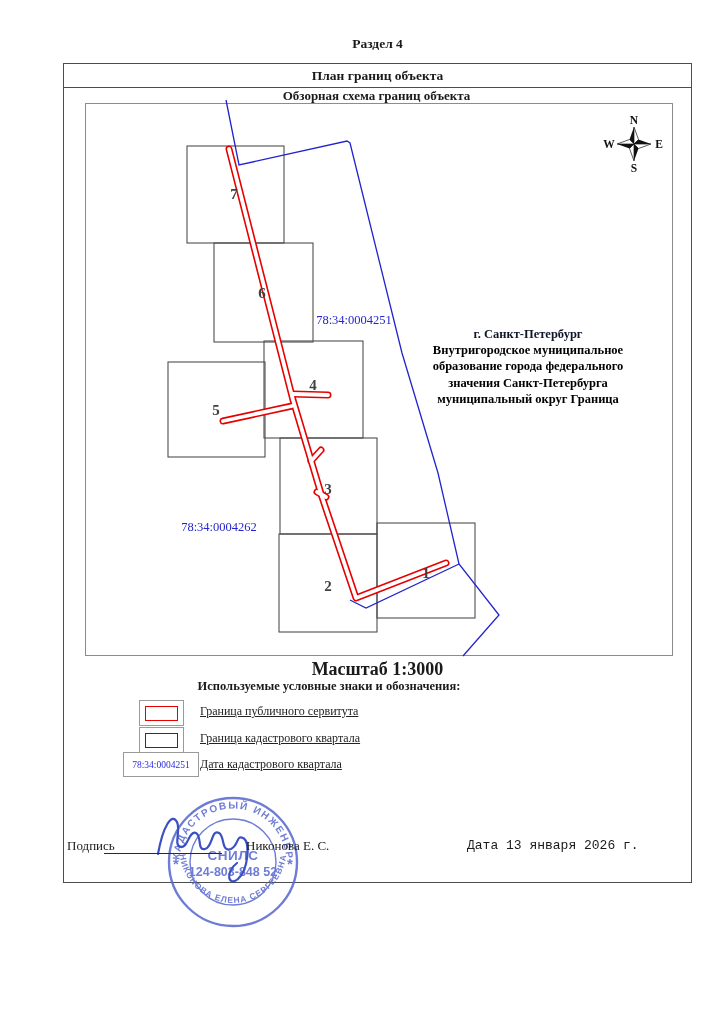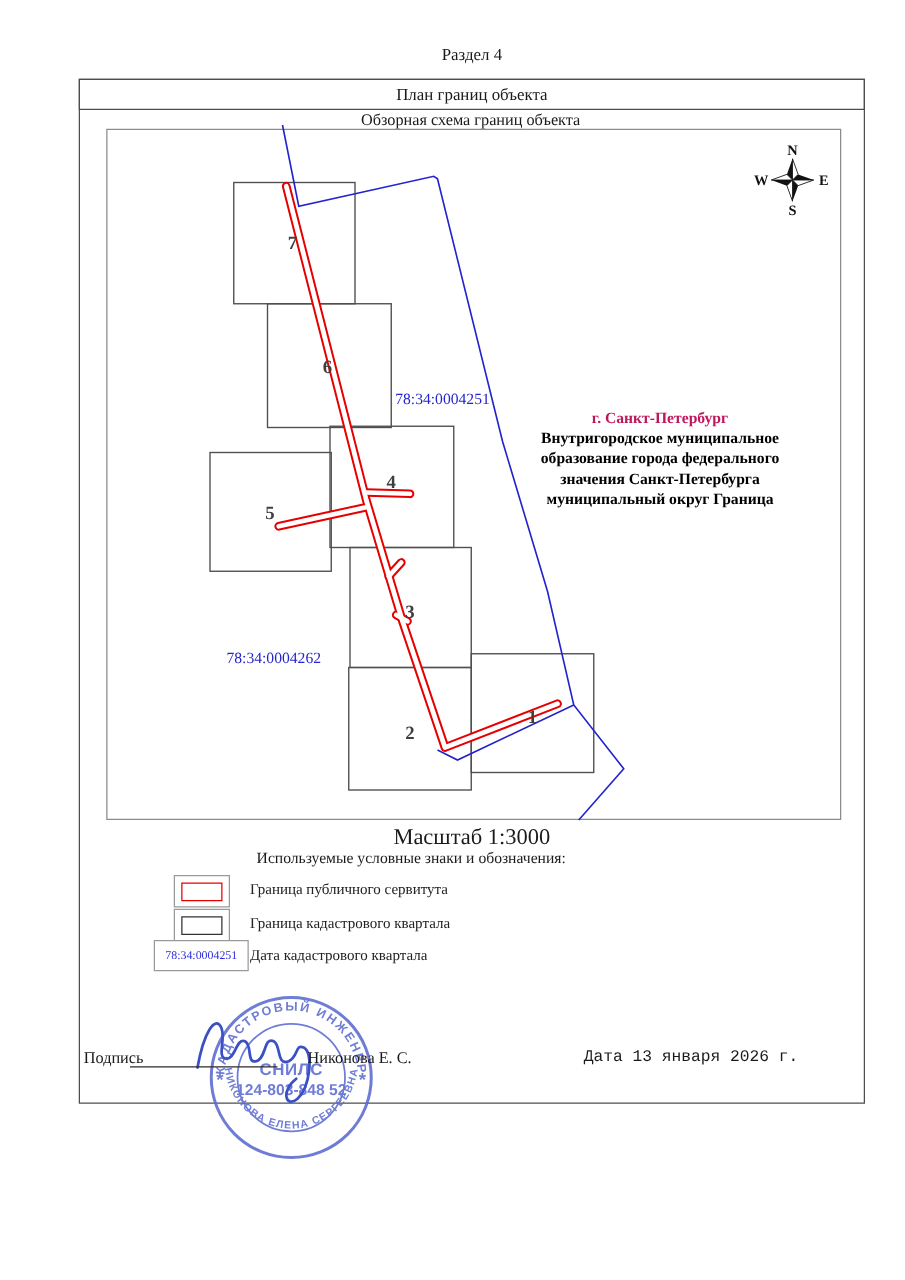--- a/index.html
+++ b/index.html
@@ -1,31 +1,31 @@
 <!DOCTYPE html>
 <html><head>
 <meta charset="utf-8">
 <style>
   html,body{margin:0;padding:0;background:#ffffff;}
   body{width:724px;height:1024px;position:relative;font-family:"Liberation Serif","DejaVu Serif",serif;color:#1a1a1a;}
   .abs{position:absolute;}
-  .ctr{text-align:center;}
+  .ctr{text-align:center;font-weight:bold;}
   .page-title{left:63px;top:36px;width:629px;font-size:13.5px;}
   .doc-box{left:63px;top:63px;width:627px;height:818px;border:1.2px solid #4d4d4d;}
   .doc-header{left:63px;top:63px;width:627px;height:23px;border:1.2px solid #4d4d4d;border-bottom:1px solid #4d4d4d;line-height:23px;font-size:13.5px;}
   .doc-subtitle{left:63px;top:88px;width:627px;font-size:13px;}
   .map-frame{left:85px;top:103px;width:586px;height:551px;border:1px solid #8c8c8c;}
   .map-label{position:absolute;transform:translate(-50%,-50%);color:#2525cf;font-size:12.5px;white-space:nowrap;}
   .city-block{position:absolute;left:442px;top:222px;transform:translateX(-50%);width:260px;text-align:center;font-weight:bold;font-size:12.5px;line-height:16.2px;}
-  .city-line1{color:#be185d;}
+  .city-line1{color:#0f172a;}
   .city-rest{color:#000000;}
   .scale-line{left:63px;top:659px;width:629px;font-size:18px;}
   .legend-title{left:63px;top:679px;width:532px;font-size:12.5px;}
   .legend-swatch-outer{position:absolute;border:1px solid #9a9a9a;display:flex;align-items:center;justify-content:center;background:#fff;}
-  .legend-label{position:absolute;left:200px;font-size:12px;color:#222;white-space:nowrap;}
+  .legend-label{position:absolute;left:200px;font-size:12px;color:#222;white-space:nowrap;text-decoration:underline;}
   .sample-num{font-size:9.5px;color:#2a2ae0;}
   .sig-text{position:absolute;font-size:13px;white-space:nowrap;}
   .sig-underline{position:absolute;left:104px;top:838px;width:118px;height:15px;border-bottom:1.1px solid #2a2a2a;}
   svg{display:block;}
 </style>
 </head>
 <body>
 
 <div class="abs ctr page-title">Раздел 4</div>
 

